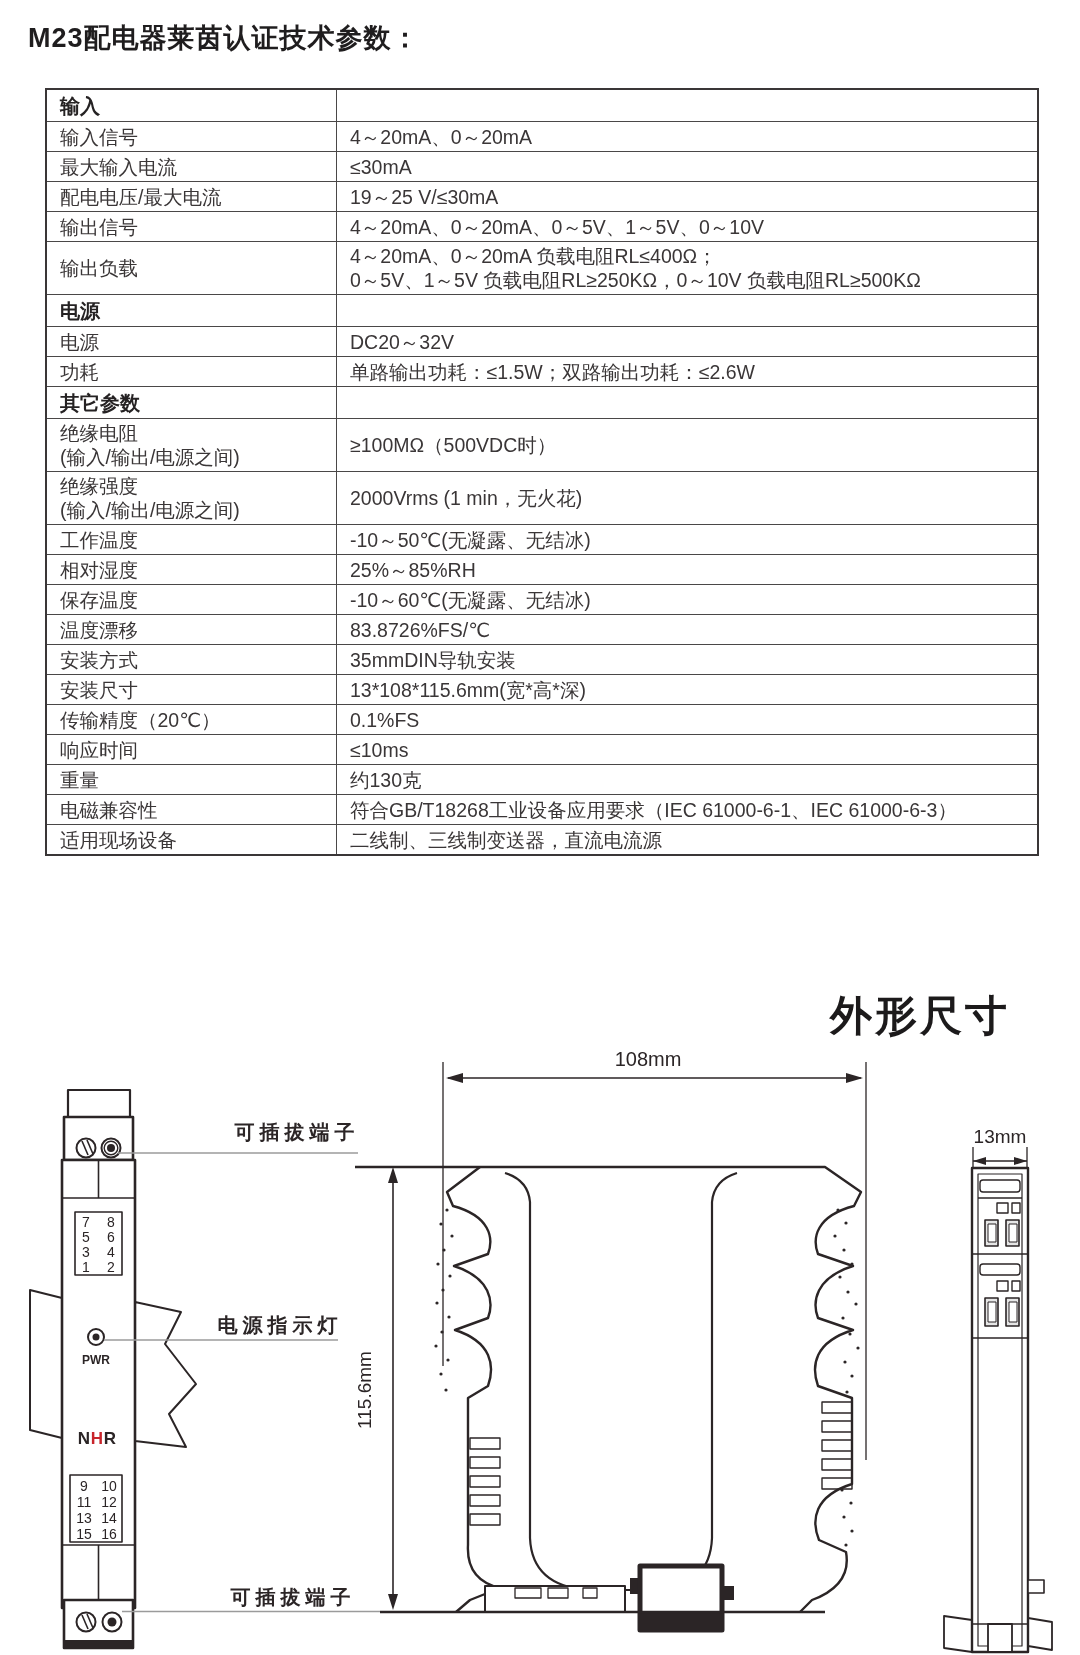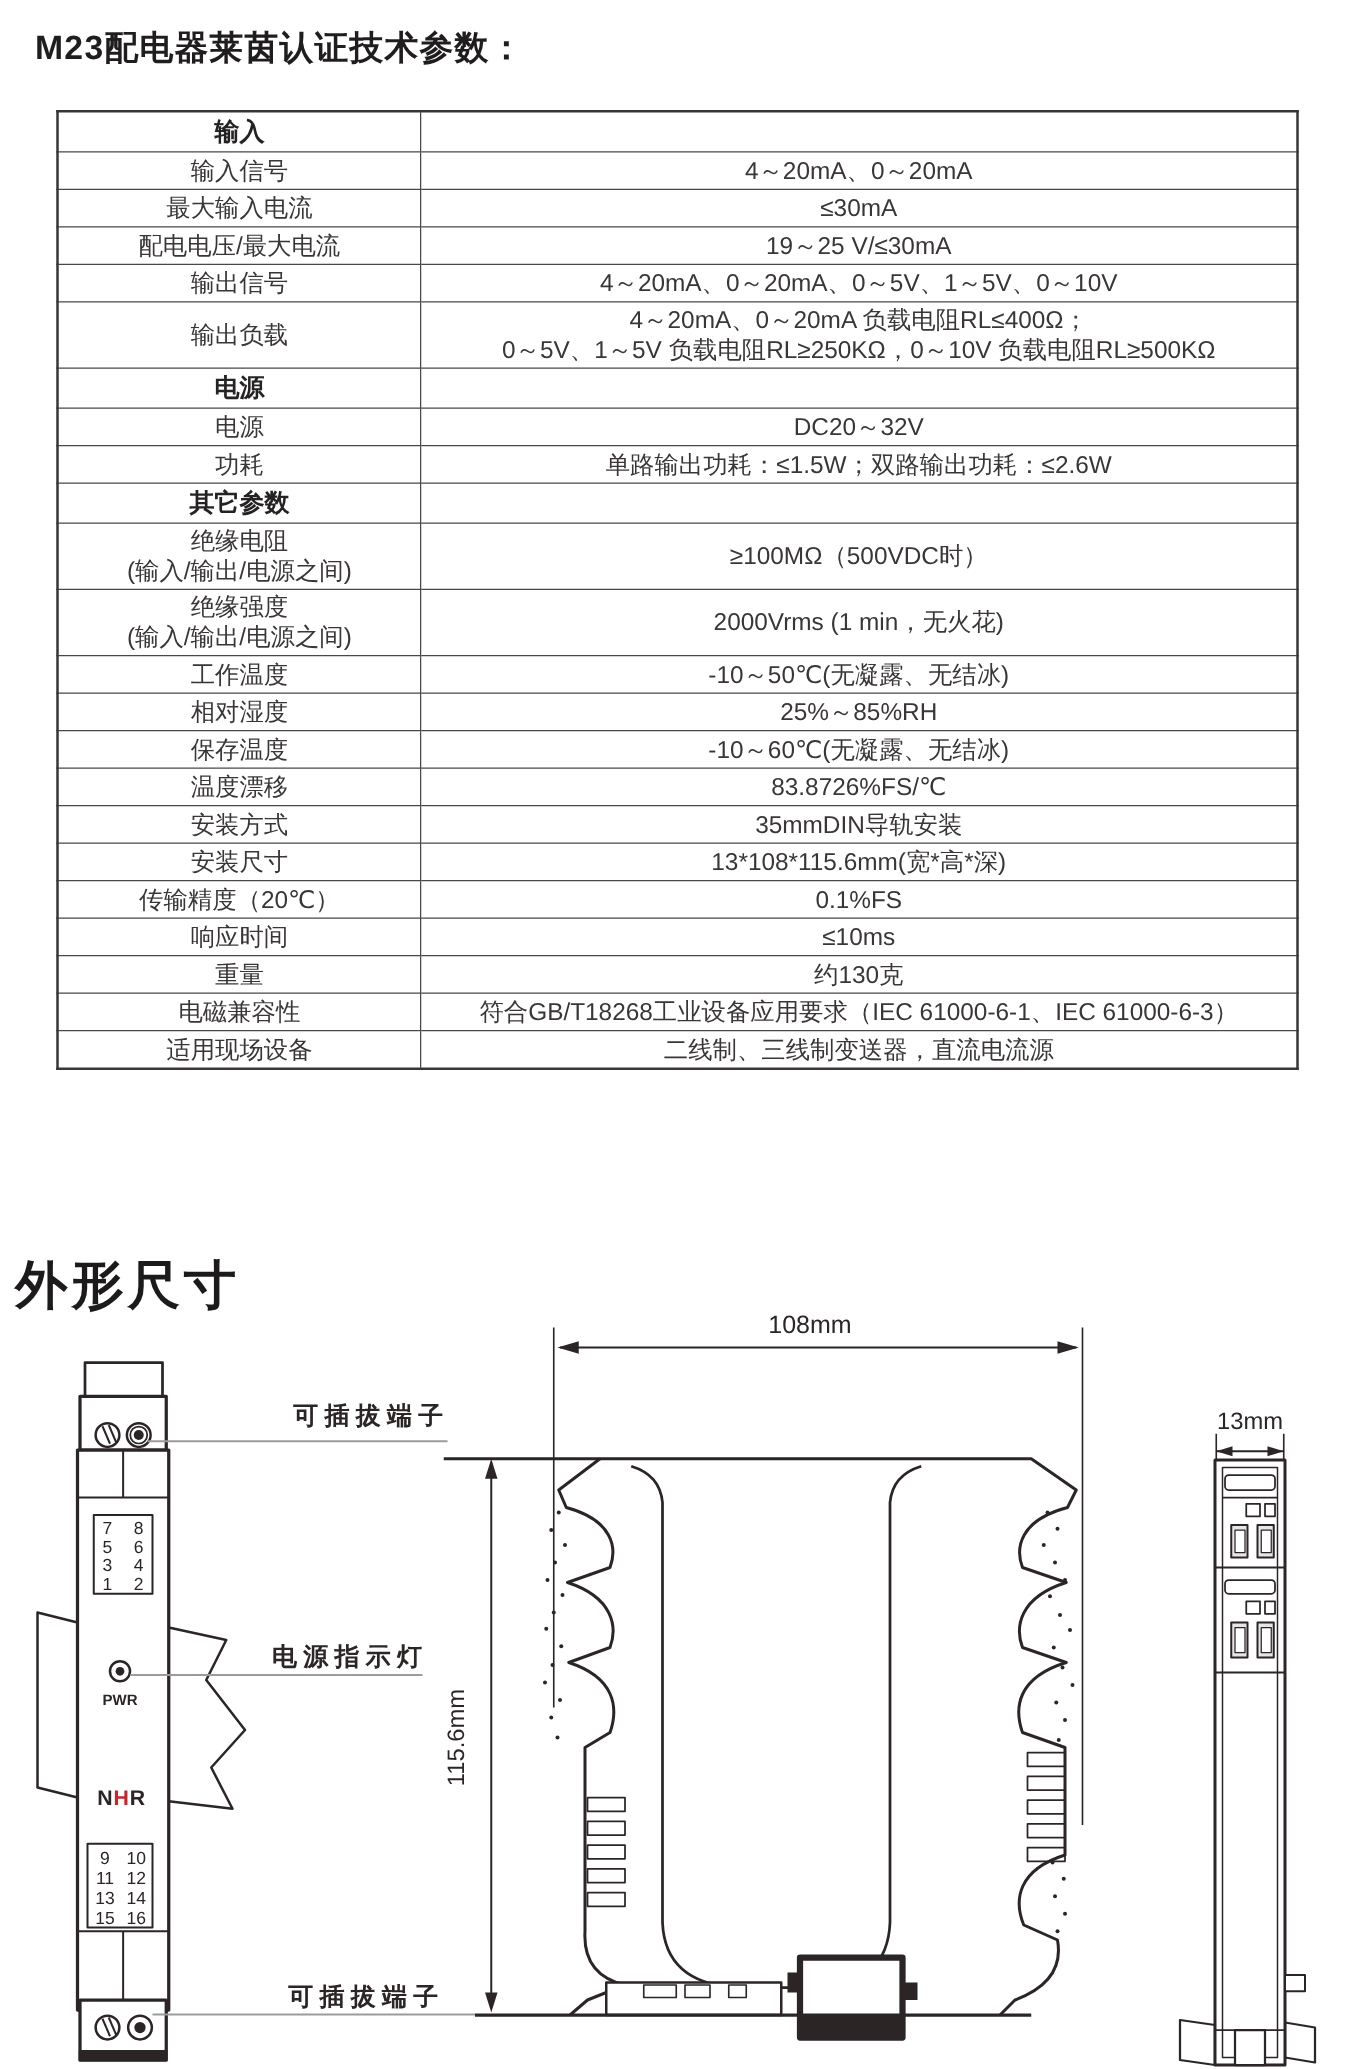--- a/index.html
+++ b/index.html
@@ -16,26 +16,26 @@
     position:absolute;left:45px;top:88px;width:994px;
     border-collapse:collapse;table-layout:fixed;
   }
   .spec-table td{
     border:1.6px solid #4a4747;
     font-size:19.5px;line-height:24px;
     padding:2px 13px;vertical-align:middle;
     white-space:pre-line;color:#3a3637;
     height:25px;
   }
-  .spec-table{border:2.5px solid #3a3637;text-align:center;}
+  .spec-table{border:2.5px solid #3a3637;}
   .spec-table td.c1{width:263px;}
   .spec-table tr.hd td{font-weight:bold;color:#252223;height:27px;font-size:20px;}
   .section-title{
-    position:absolute;left:0;top:988px;width:1010px;margin:12px;
-    text-align:left;font-size:42px;font-weight:bold;color:#1c1a1b;letter-spacing:3px;
+    position:absolute;left:0;top:988px;width:1010px;margin:0;
+    text-align:right;font-size:42px;font-weight:bold;color:#1c1a1b;letter-spacing:3px;
   }
   svg text{font-family:"Liberation Sans","DejaVu Sans",sans-serif;}
   .draw{position:absolute;left:0;top:1040px;}
 </style>
 </head>
 <body>
 
 <h1 class="page-title">M23配电器莱茵认证技术参数：</h1>
 
 <table class="spec-table">

